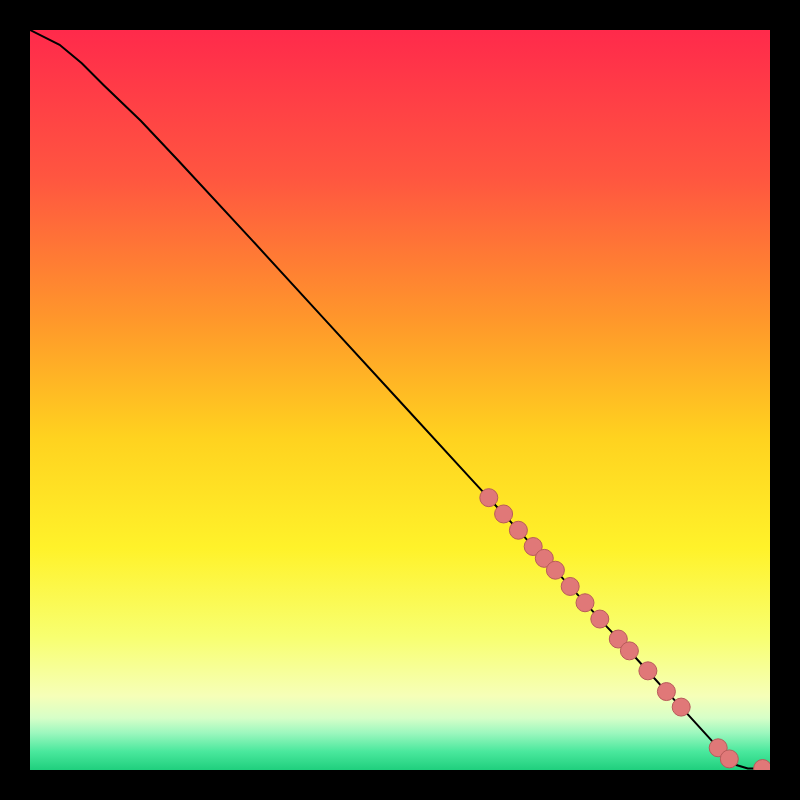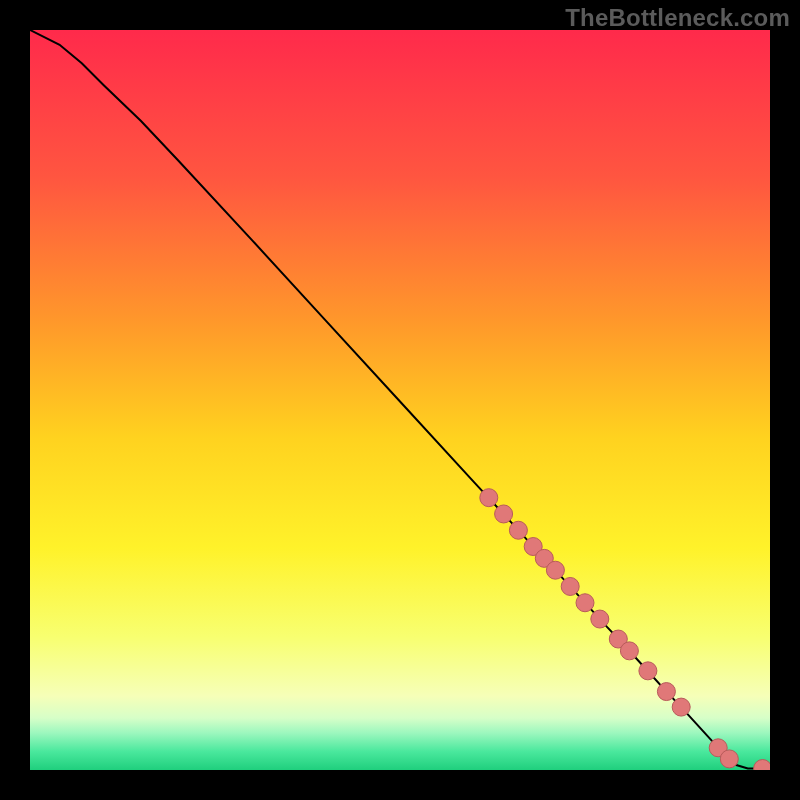--- a/index.html
+++ b/index.html
@@ -38,21 +38,20 @@
   .plot svg {
     display: block;
     width: 740px;
     height: 740px;
   }
 </style>
 </head>
 <body>
 
 <div class="frame">
-  <div class="watermark">TheBottleneck.com</div>
 
   <div class="plot">
     <svg id="chart-svg" viewBox="0 0 740 740">
       <defs>
         <linearGradient id="bg-grad" x1="0" y1="0" x2="0" y2="1">
             <stop offset="0%" stop-color="#ff2a4b"></stop>
             <stop offset="20%" stop-color="#ff5640"></stop>
             <stop offset="40%" stop-color="#ff9a2a"></stop>
             <stop offset="55.00000000000001%" stop-color="#ffd21f"></stop>
             <stop offset="70%" stop-color="#fff22a"></stop>

